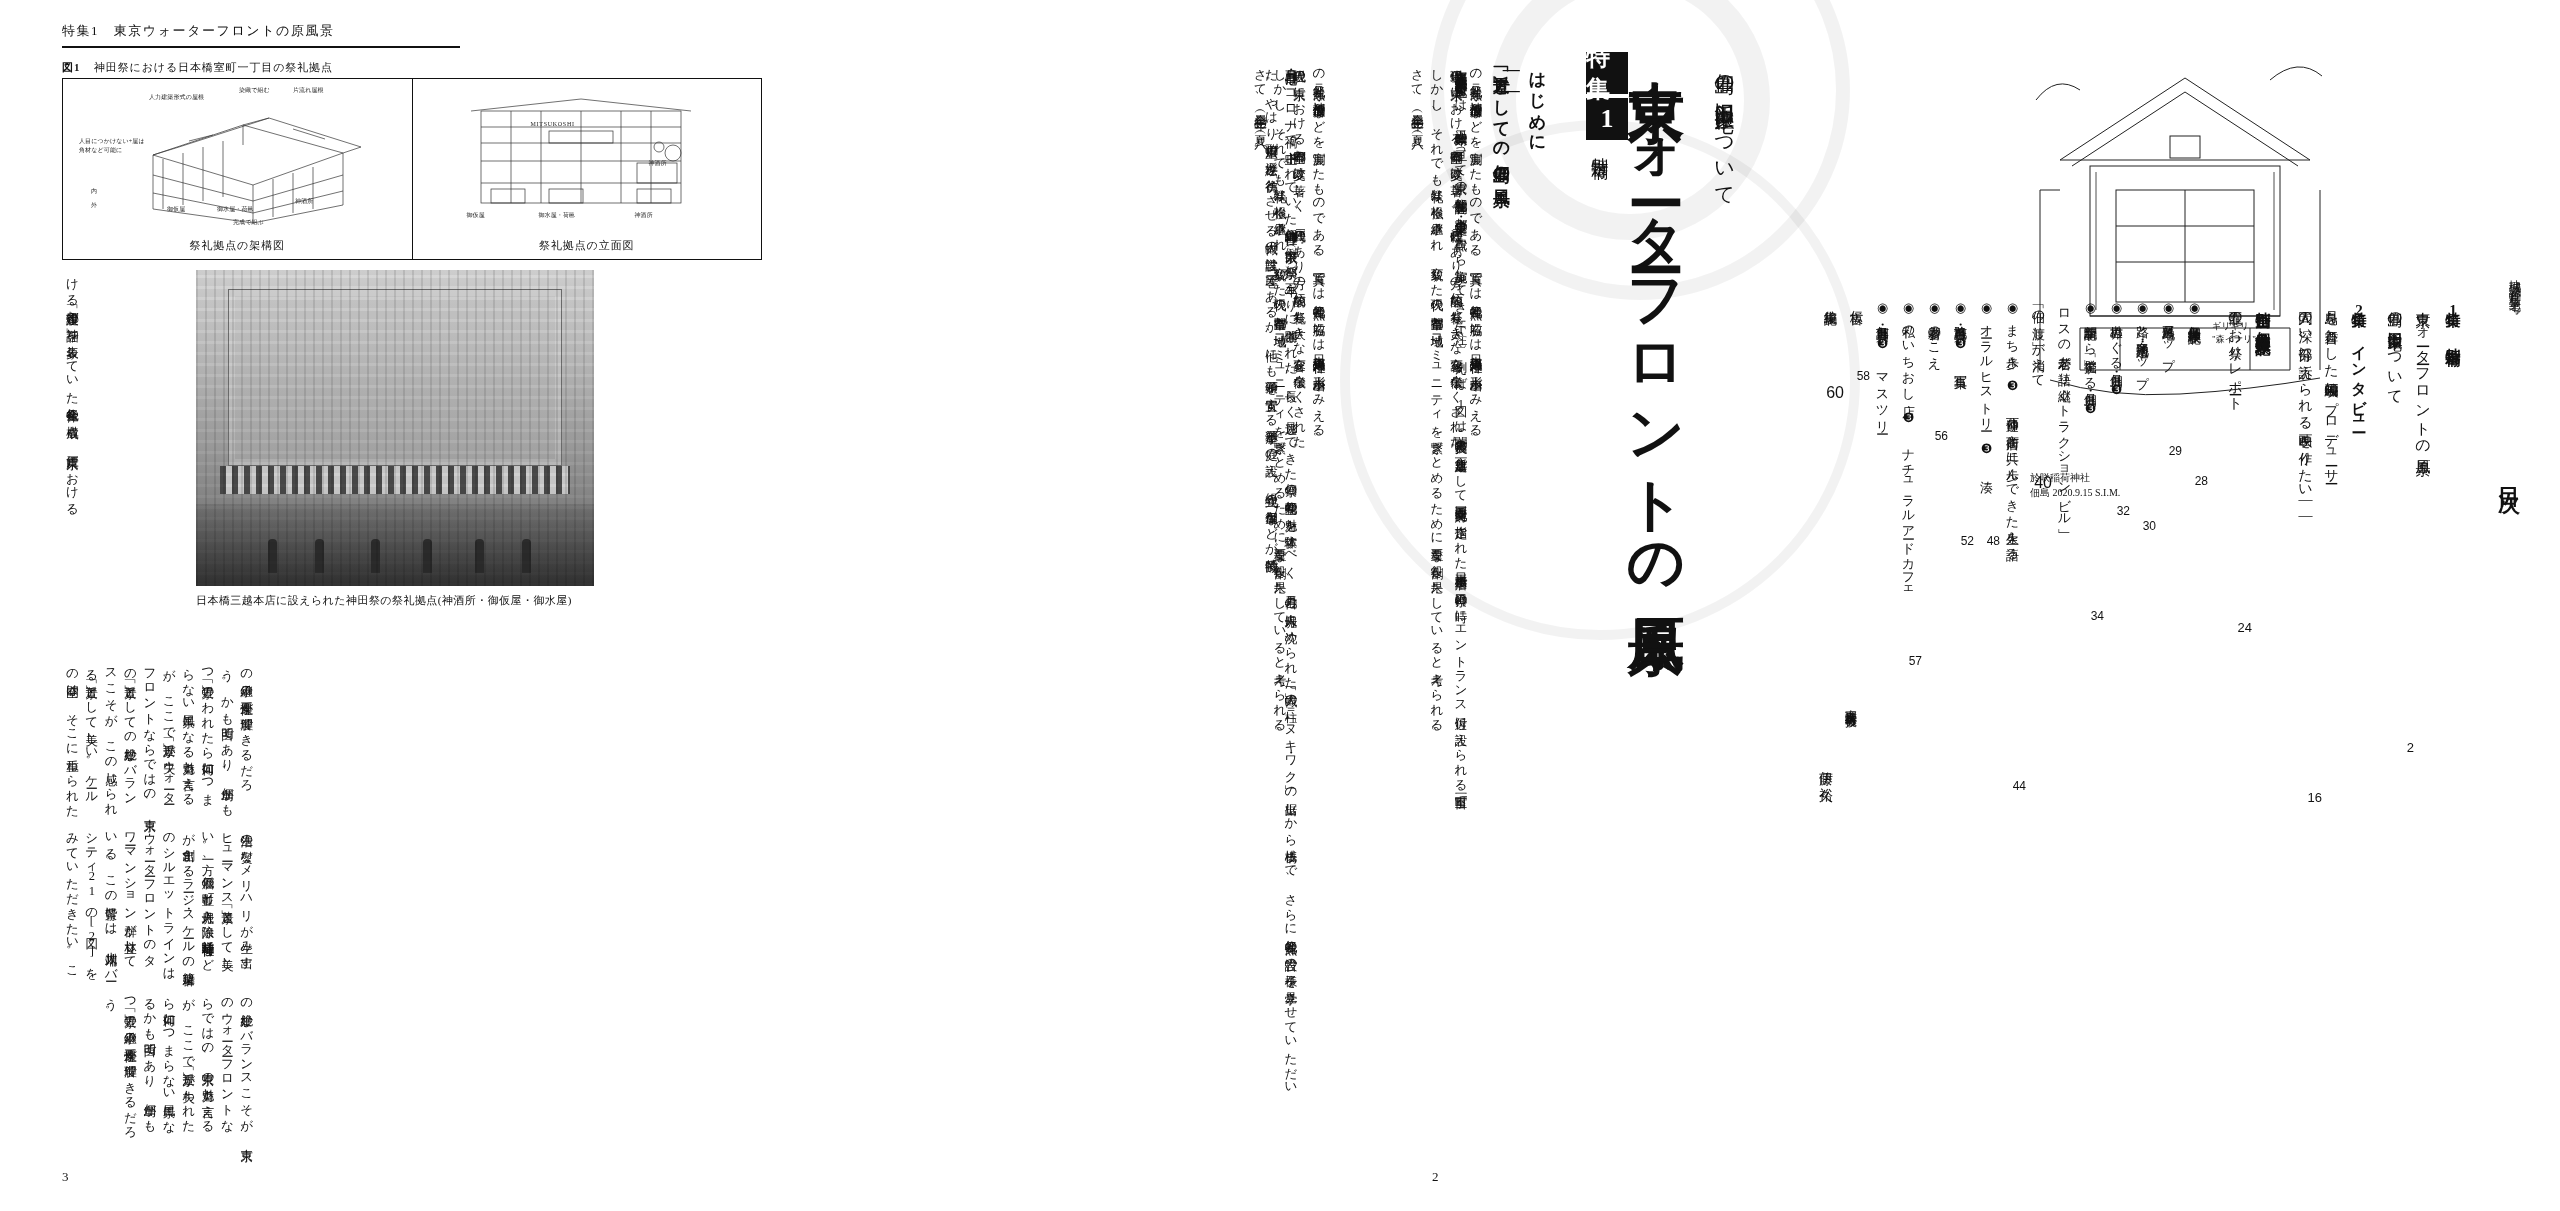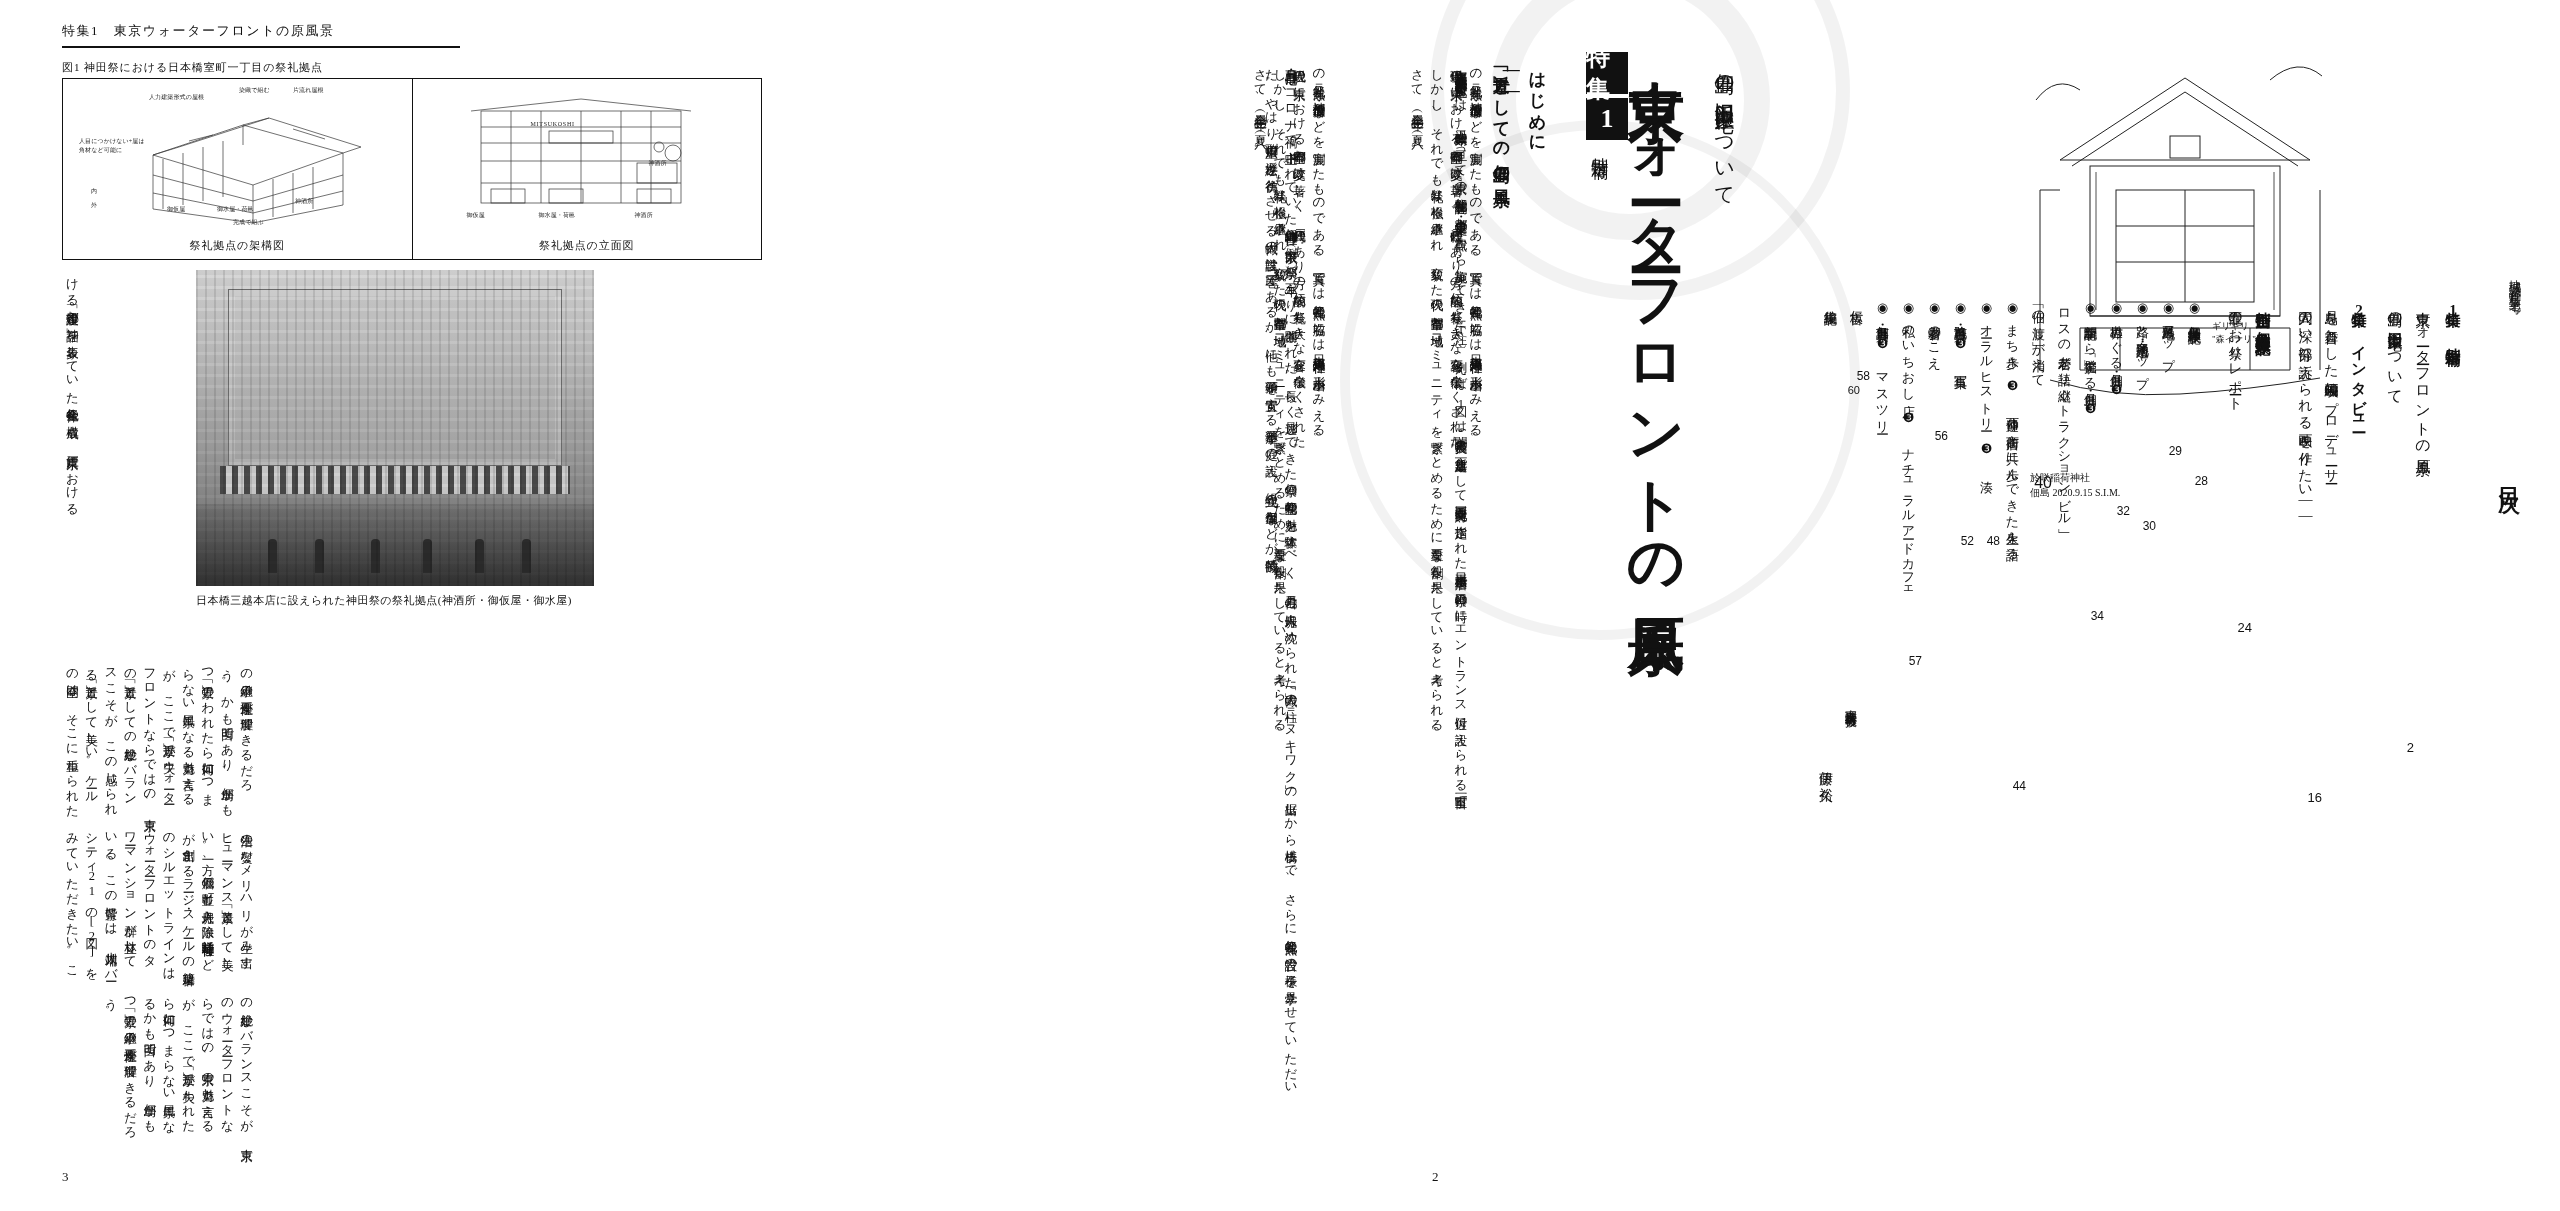--- a/index.html
+++ b/index.html
@@ -32,21 +32,21 @@
     position:absolute; left:62px; top:22px;
     font-size:13px; letter-spacing:0.12em; color:#111;text-align:center;
   }
   .rh-rule {
     position:absolute; left:62px; top:46px; width:398px; height:2px; background:#111;
   }
   .fig-caption {
     position:absolute; left:62px; top:60px;
     font-size:11px; letter-spacing:0.08em; color:#111;
   }
-  .fig-caption .figno { font-weight:normal; }
+  .fig-caption .figno { font-weight:bold; margin-right:10px; }
 
   .figbox {
     position:absolute; left:62px; top:78px; width:700px; height:182px;
     border:1px solid #111; background:#fff; display:flex;
   }
   .figbox .half { position:relative; flex:1; }
   .figbox .divider { width:1px; background:#111; }
 
   .fig-label {
     position:absolute; bottom:6px; left:0; right:0; text-align:center;
@@ -386,18 +386,18 @@
       <div class="v" style="position: absolute; right: 590px; top: 300px; height: 220px; font-size: 13px; letter-spacing: 0.05em;">◉路地・月島百景 ❸　写真集</div>
       <div class="num" style="position: absolute; right: 586px; top: 534px; font-size: 12px;">52</div>
       <div class="v" style="position: absolute; right: 616px; top: 300px; height: 115px; font-size: 13px; letter-spacing: 0.05em;">◉新参者のこえ</div>
       <div class="num" style="position: absolute; right: 612px; top: 429px; font-size: 12px;">56</div>
       <div class="v" style="position: absolute; right: 642px; top: 300px; height: 340px; font-size: 13px; letter-spacing: 0.05em;">◉私のいちおし店 ❸　ナチュラルアードカフェ</div>
       <div class="num" style="position: absolute; right: 638px; top: 654px; font-size: 12px;">57</div>
       <div class="v" style="position: absolute; right: 668px; top: 300px; height: 250px; font-size: 13px; letter-spacing: 0.05em;">◉佃島・月島百景 ❸　マスツリー</div>
       <div class="v" style="position: absolute; right: 694px; top: 300px; height: 55px; font-size: 13px; letter-spacing: 0.05em;">伝言板</div>
       <div class="num" style="position: absolute; right: 690px; top: 369px; font-size: 12px;">58</div>
       <div class="v" style="position: absolute; right: 720px; top: 300px; height: 70px; font-size: 13px; letter-spacing: 0.05em;">編集後記</div>
-      <div class="num" style="position: absolute; right: 700px; top: 384px; font-size: 11px;">60</div>
+      <div class="num" style="position: absolute; right: 716px; top: 384px; font-size: 16px;">60</div>
     </div>
 
 
   <div class="folio-right">2</div>
 </div>
 
 </body></html>

